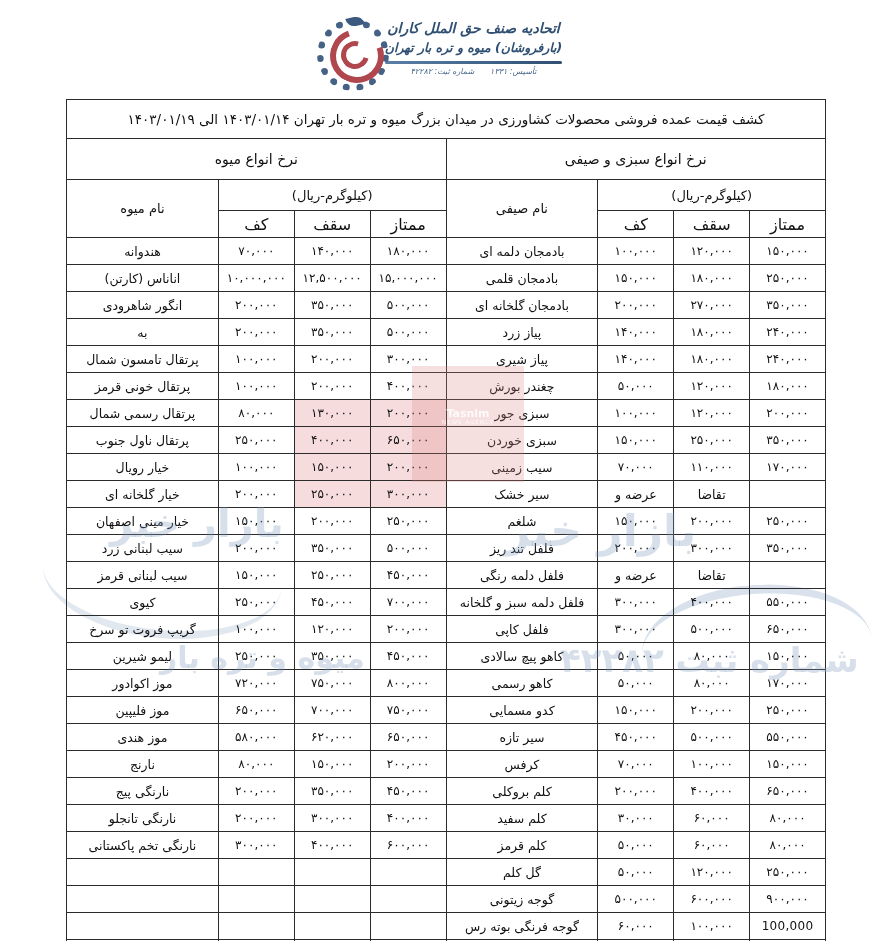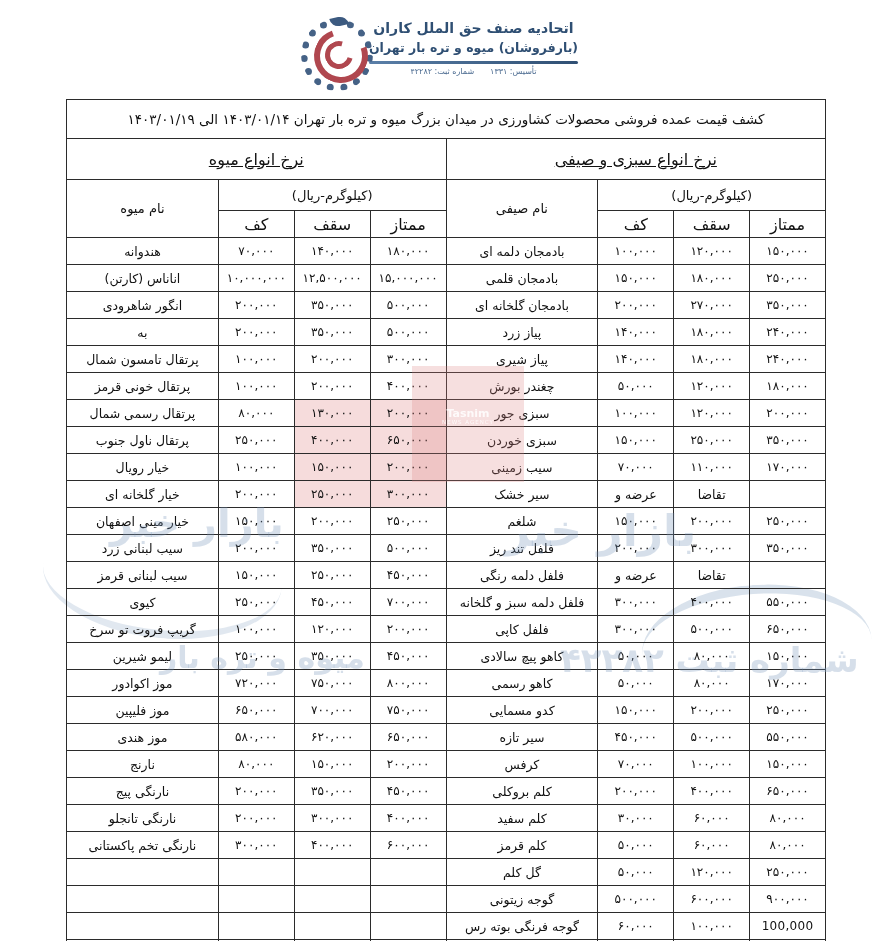--- a/index.html
+++ b/index.html
@@ -23,20 +23,21 @@
     height: 96px;
     display: flex;
     align-items: center;
     justify-content: center;
   }
   .logo-wrap {
     display: flex;
     flex-direction: row-reverse;
     align-items: center;
     transform: translateX(-8px);
+    font-style: italic;
   }
   .logo-mark {
     width: 72px;
     height: 66px;
     position: relative;
     flex: 0 0 auto;
   }
   .logo-mark .ring {
     position: absolute;
     left: 4px; top: 4px;
@@ -126,23 +127,22 @@
   .title-cell {
     height: 38px;
     font-size: 13.5px;
     font-weight: bold;
     padding: 0 14px;
     text-align: right;
     letter-spacing: -.1px;
   }
   .group-head {
     height: 40px;
-    font-size: 16px;
-    font-weight: bold;
-    text-decoration: underline;
+    font-size: 14px;
+    font-weight: bold;
   }
   .unit-head {
     height: 30px;
     font-size: 13px;
   }
   .name-head {
     font-size: 13px;
     font-weight: bold;
   }
   .sub-head {

